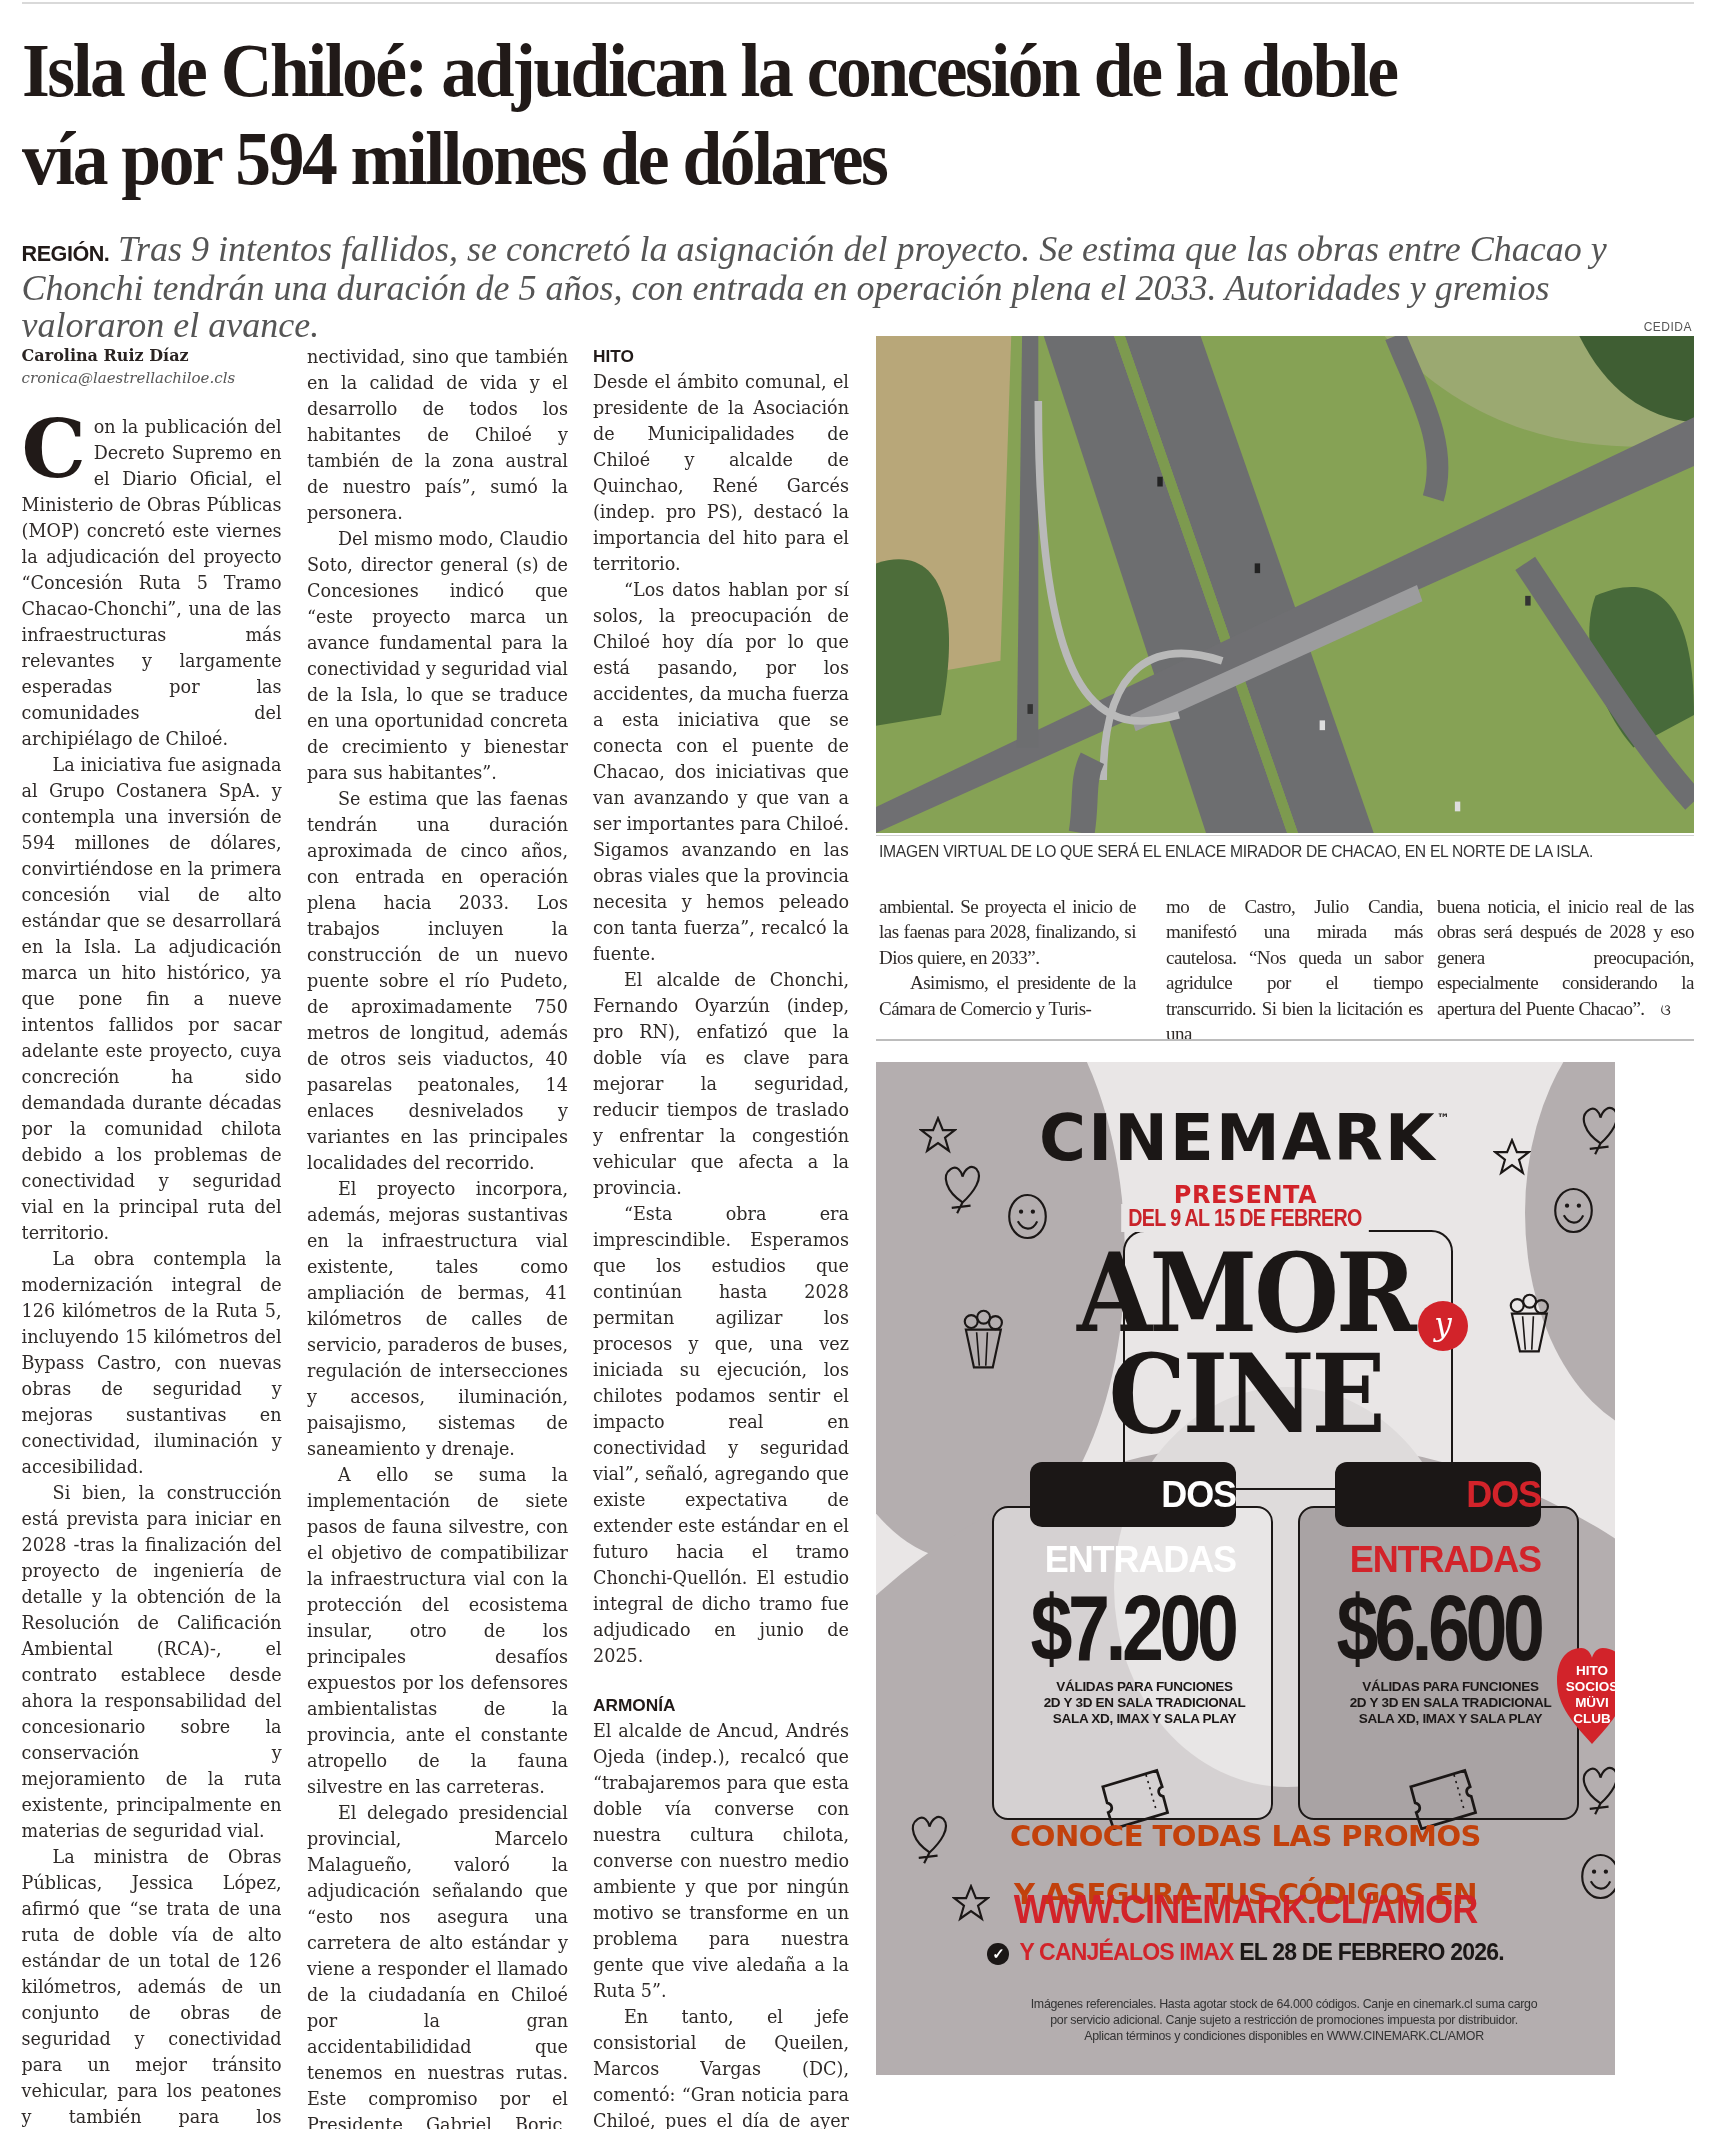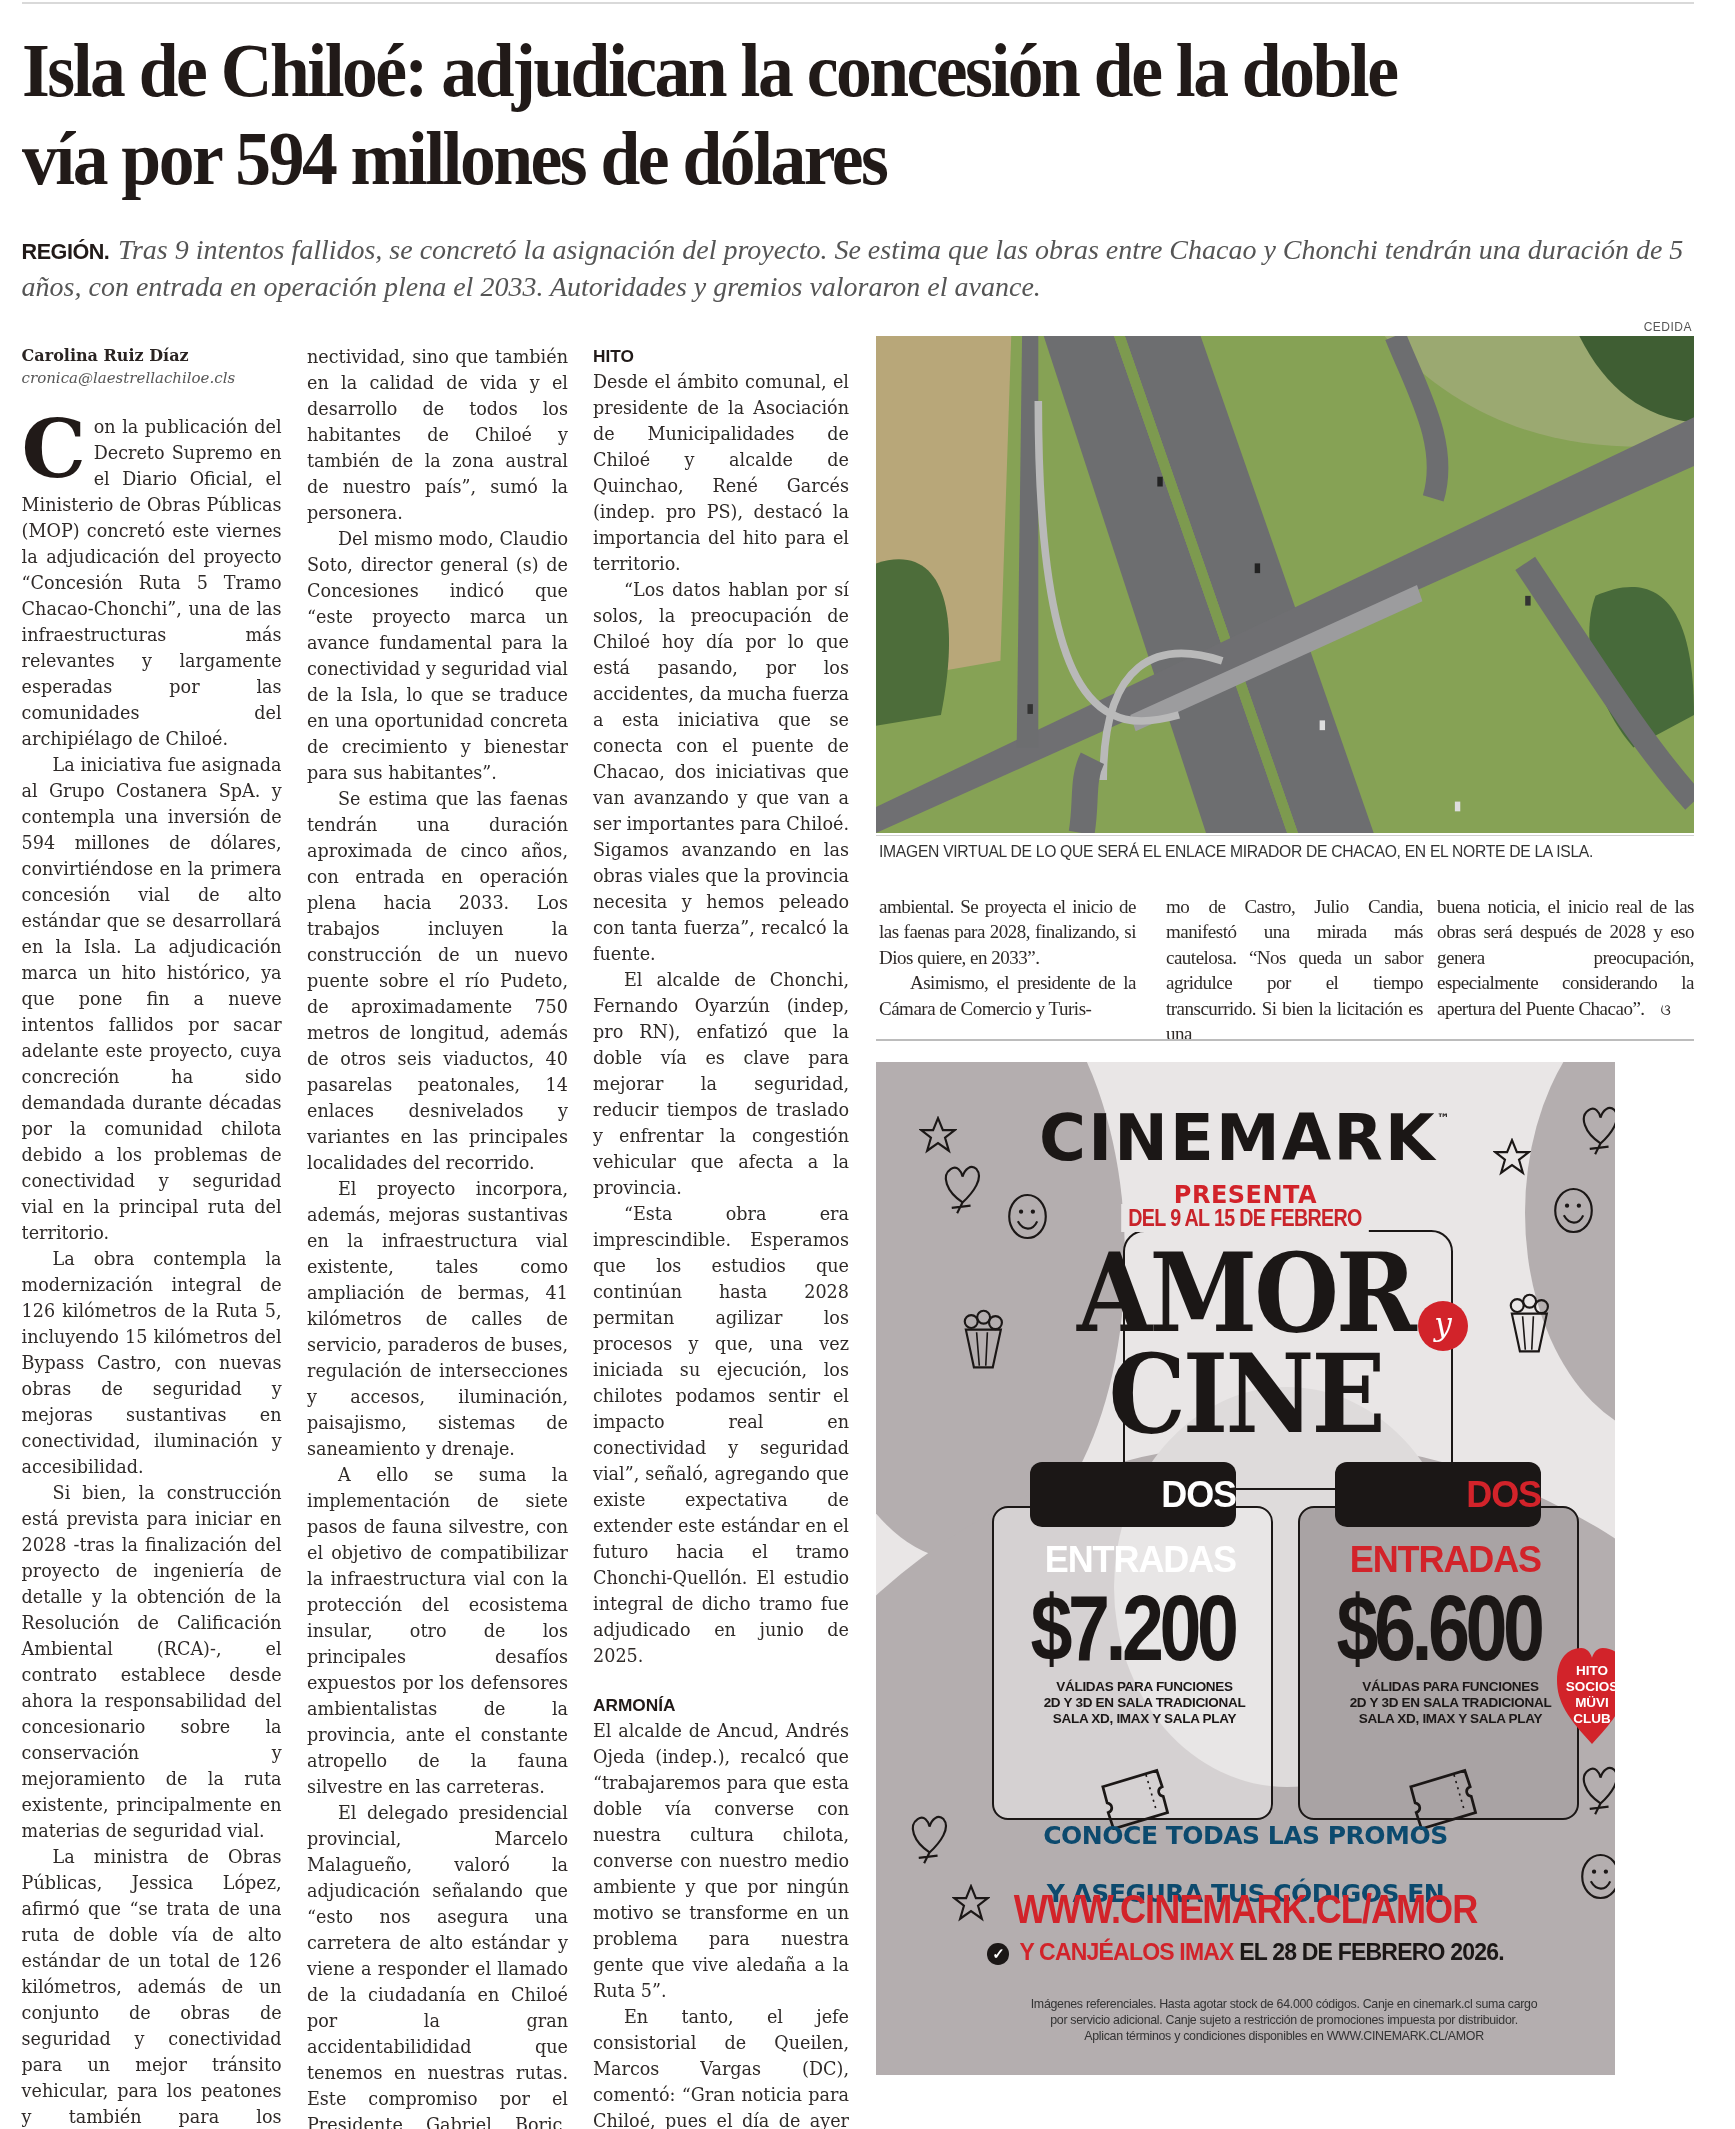--- a/index.html
+++ b/index.html
@@ -7,21 +7,21 @@
   body { position: relative; font-family: "DejaVu Serif", serif; color: #2a2422; }
 
   .top-rule { position: absolute; left: 21.6px; top: 2.2px; width: 1672px; height: 1.6px; background: #d9d9d9; }
 
   .headline { position: absolute; left: 21.6px; top: 26px; width: 1569px;
     font-family: "Liberation Serif", serif; font-weight: bold; font-size: 77px; line-height: 88px;
     letter-spacing: -2.7px; color: #211a18; transform: scaleX(0.93); transform-origin: left top; }
 
   .deck { position: absolute; left: 21.6px; top: 232px; width: 1666px; font-size: 27px; line-height: 35px; }
   .deck .kicker { font-family: "Liberation Sans", sans-serif; font-weight: bold; font-size: 21.6px; color: #211a18; letter-spacing: -0.5px; }
-  .deck .lead { font-family: "Liberation Serif", serif; font-style: italic; color: #555; font-size: 28px; }
+  .deck .lead { font-family: "Liberation Serif", serif; font-style: italic; color: #555; font-size: 36px; }
 
   .col { position: absolute; font-family: "DejaVu Serif", serif; font-size: 17.6px; line-height: 26px;
     text-align: justify; color: #2f2a28; hyphens: auto; }
   .col p { text-indent: 31px; }
   .col p.noindent { text-indent: 0; }
   .col1 { left: 21.6px; top: 344px; width: 260px; }
   .col2 { left: 307px; top: 344px; width: 261px; }
   .col3 { left: 593px; top: 344px; width: 256px; }
 
   .byline-name { font-weight: bold; font-size: 16px; line-height: 24px; color: #2a2422; text-indent: 0; text-align: left; }
@@ -79,21 +79,21 @@
   .valid { position: absolute; top: 617px; width: 281px; text-align: center; font-family: "Liberation Sans", sans-serif; font-weight: bold;
     font-size: 13.5px; line-height: 16px; color: #1b1716; letter-spacing: -0.3px; padding-left: 24px; }
   .valid.t1 { left: 116px; } .valid.t2 { left: 422px; }
   .ticket-icon { position: absolute; top: 703px; width: 81px; height: 65px; }
   .ticket-icon.t1 { left: 216px; } .ticket-icon.t2 { left: 524px; }
   .heart-badge { position: absolute; left: 681px; top: 586px; width: 70px; height: 97px; }
   .heart-badge .txt { position: absolute; left: 0; top: 15px; width: 70px; text-align: center; color: #fff; font-weight: bold;
     font-size: 13.5px; line-height: 16px; font-family: "Liberation Sans", sans-serif; }
 
   .ad-cta { position: absolute; left: 0; width: 100%; text-align: center; font-family: "DejaVu Sans", sans-serif; font-weight: bold;
-    font-size: 25px; line-height: 34px; color: #0c4a6e; letter-spacing: -0.5px; }
+    font-size: 29px; line-height: 34px; color: #c2410c; letter-spacing: -0.5px; }
   .ad-cta.c1 { top: 757px; } .ad-cta.c2 { top: 791px; margin-top: 24px; }
   .ad-url { position: absolute; left: 0; width: 100%; top: 824px; text-align: center; font-family: "Liberation Sans", sans-serif; font-weight: bold;
     font-size: 41px; color: #d2232a; letter-spacing: -1.1px; transform: scaleX(0.88); }
   .ad-deadline { position: absolute; left: 0; width: 100%; top: 877px; text-align: center; font-family: "Liberation Sans", sans-serif; font-weight: bold;
     font-size: 23px; letter-spacing: -0.8px; }
   .ad-deadline .red { color: #d2232a; } .ad-deadline .blk { color: #1b1716; }
   .check-badge { display: inline-block; width: 21.6px; height: 21.6px; border-radius: 50%; background: #1b1716; color: #fff; font-size: 15px;
     line-height: 21.6px; text-align: center; vertical-align: middle; margin-right: 5.4px; }
   .ad-fine { position: absolute; left: 70px; width: 676px; top: 934px; text-align: center; font-family: "Liberation Sans", sans-serif;
     font-size: 12.4px; line-height: 16px; color: #333; letter-spacing: -0.3px; }

